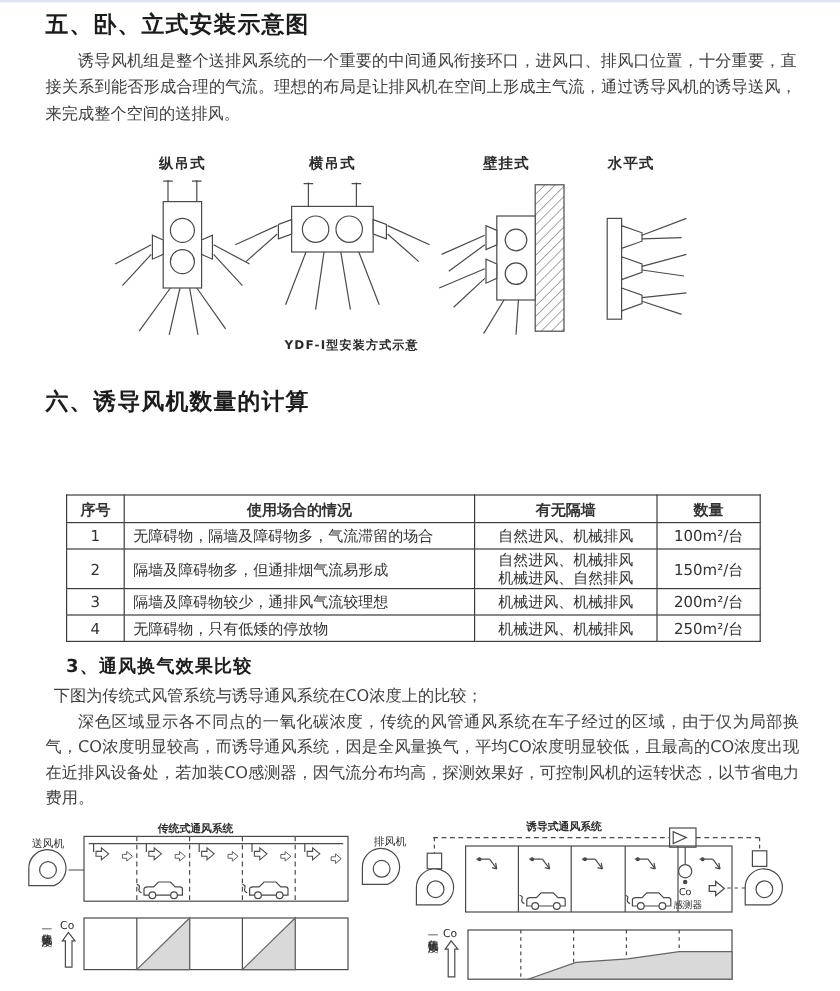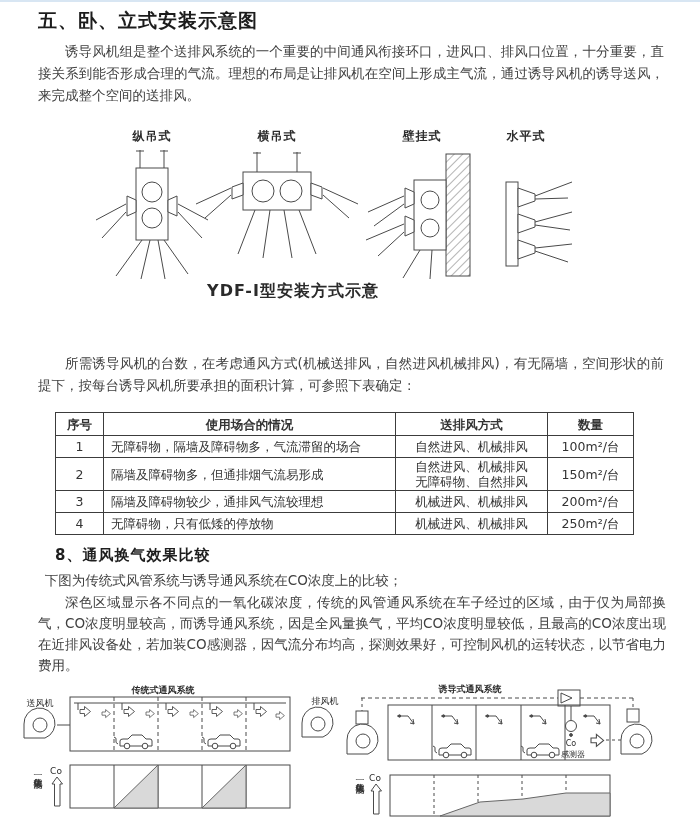--- a/index.html
+++ b/index.html
@@ -7,21 +7,21 @@
         font-family:"DejaVu Sans","Liberation Sans",sans-serif;color:#3b3b3b;padding-left:12px;}
   .scanline{position:absolute;top:0;left:0;width:700px;height:2px;background:#d8e6f3;}
   .sec-title{position:absolute;font-size:19px;font-weight:bold;color:#1c1c1c;letter-spacing:1px;margin:0;}
   .body-p{position:absolute;font-size:13.5px;line-height:22px;text-align:justify;margin:0;color:#404040;}
   .indent2{text-indent:2em;}
   .indent05{text-indent:0.5em;}
   #t5{top:8px;left:38px;}
   #p5{top:40px;left:38px;width:626px;}
   #install-svg{position:absolute;top:124px;left:0;}
   #caption{position:absolute;top:281px;left:0;width:586px;text-align:center;
-           font-size:16px;font-weight:bold;color:#2a2a2a;letter-spacing:1px;}
+           font-size:10px;font-weight:bold;color:#2a2a2a;letter-spacing:1px;}
   #t6{top:322px;left:38px;}
   #p6{top:352px;left:38px;width:626px;}
   #qty-table{position:absolute;top:412px;left:55px;width:470px;border-collapse:collapse;
              font-size:12.5px;color:#333;table-layout:fixed;}
   #qty-table th,#qty-table td{border:1.2px solid #3c3c3c;padding:1px 4px;text-align:center;line-height:15px;}
   #qty-table th{font-weight:600;height:20px;}
   #qty-table td{height:19px;}
   #qty-table td.case{text-align:left;padding-left:7px;}
   .colno{width:48px;}.colcase{width:292px;}.colmode{width:152px;}.colqty{width:86px;}
   #t7{top:516px;left:38px;}
@@ -126,69 +126,69 @@
           <line x1="535" y1="127" x2="568" y2="138"></line>
       </g>
     </g>
     <text class="dlabel" x="152" y="16" text-anchor="middle">纵吊式</text>
     <text class="dlabel" x="277" y="16" text-anchor="middle">横吊式</text>
     <text class="dlabel" x="422" y="16" text-anchor="middle">壁挂式</text>
     <text class="dlabel" x="526" y="16" text-anchor="middle">水平式</text>
   </svg>
   <div id="caption">YDF-I型安装方式示意</div>
 
-  <p class="body-p indent2" id="p6">所需诱导风机的台数，在考虑通风方式(机械送排风，自然进风机械排风)，有无隔墙，空间形状的前提下，按每台诱导风机所要承担的面积计算，可参照下表确定：</p>
+  <h1 class="sec-title" id="t6">六、诱导风机数量的计算</h1>
 
   <table id="qty-table">
     <colgroup>
         <col class="colno">
         <col class="colcase">
         <col class="colmode">
         <col class="colqty">
       </colgroup>
     <thead>
       <tr>
         <th>序号</th>
         <th>使用场合的情况</th>
-        <th>送排风方式</th>
+        <th>有无隔墙</th>
         <th>数量</th>
       </tr>
     </thead>
     <tbody>
       <tr>
         <td>1</td>
         <td class="case">无障碍物，隔墙及障碍物多，气流滞留的场合</td>
         <td>自然进风、机械排风</td>
         <td>100m²/台</td>
       </tr>
       <tr>
         <td>2</td>
         <td class="case">隔墙及障碍物多，但通排烟气流易形成</td>
         <td>
           <div>自然进风、机械排风</div>
-          <div>无障碍物、自然排风</div>
+          <div>机械进风、自然排风</div>
         </td>
         <td>150m²/台</td>
       </tr>
       <tr>
         <td>3</td>
         <td class="case">隔墙及障碍物较少，通排风气流较理想</td>
         <td>机械进风、机械排风</td>
         <td>200m²/台</td>
       </tr>
       <tr>
         <td>4</td>
         <td class="case">无障碍物，只有低矮的停放物</td>
         <td>机械进风、机械排风</td>
         <td>250m²/台</td>
       </tr>
     </tbody>
   </table>
 
-  <div id="sub7">8、通风换气效果比较</div>
+  <div id="sub7">3、通风换气效果比较</div>
   <p class="body-p indent2" id="p7">深色区域显示各不同点的一氧化碳浓度，传统的风管通风系统在车子经过的区域，由于仅为局部换气，CO浓度明显较高，而诱导通风系统，因是全风量换气，平均CO浓度明显较低，且最高的CO浓度出现在近排风设备处，若加装CO感测器，因气流分布均高，探测效果好，可控制风机的运转状态，以节省电力费用。</p>
   <p class="body-p indent05" id="line1">下图为传统式风管系统与诱导通风系统在CO浓度上的比较；</p>
 
   <div class="bottom">
 
     <svg id="bl-svg" width="337" height="143" viewBox="0 0 337 143">
       <defs>
         <g id="fanL">
             <path d="M-16,14 L5,14 A15.5,15.5 0 1 0 -16,0 Z" fill="#fff" stroke="#4a4a4a"></path>
             <circle cx="0" cy="1" r="7" fill="#fff" stroke="#4a4a4a"></circle>

